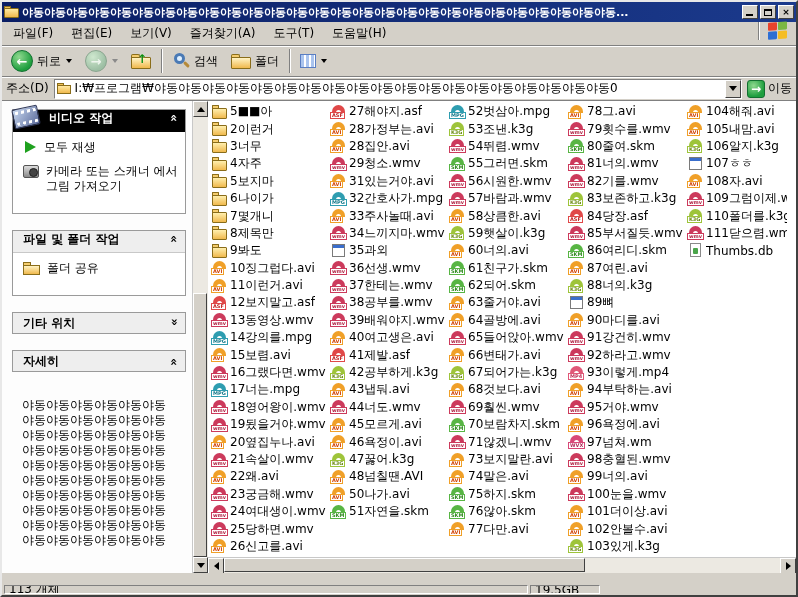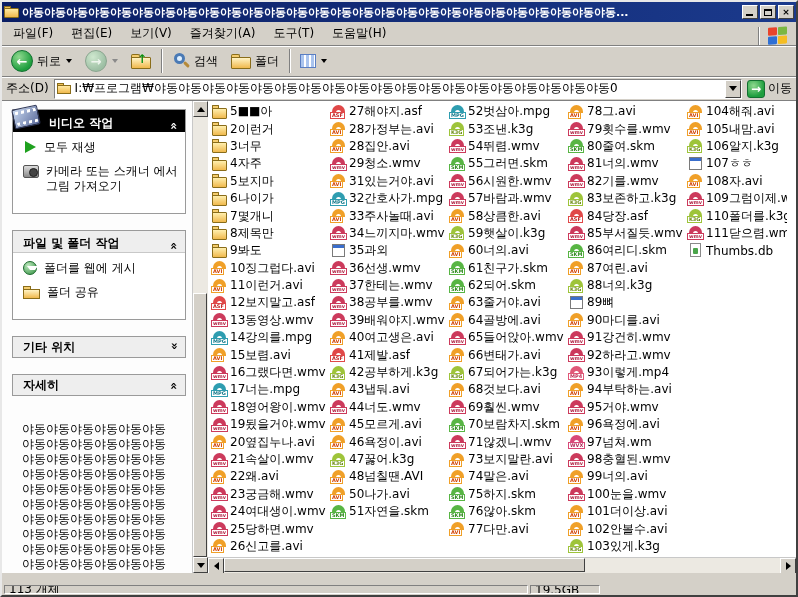--- a/index.html
+++ b/index.html
@@ -14,21 +14,21 @@
   .titlebar .t-icon { width:15px; height:12px; position:relative; flex:0 0 15px; }
   .titlebar .t-icon .fbody{ position:absolute; left:0; top:2px; width:15px; height:10px; background:linear-gradient(#ffe9a2,#f0b94d); border:1px solid #8a6d1a; border-radius:1px;}
   .titlebar .t-icon .ftab{ position:absolute; left:0; top:0; width:7px; height:4px; background:#f0c055; border:1px solid #8a6d1a; border-bottom:none; border-radius:1px 1px 0 0;}
   .title-text { color:#fff; font-weight:bold; font-size:11px; white-space:nowrap; overflow:hidden; flex:1; }
   .tb-btns { display:flex; gap:2px; }
   .tb-btn { width:16px; height:14px; background:#d4d0c8; border:1px solid; border-color:#fff #404040 #404040 #fff; display:flex; align-items:center; justify-content:center; font-size:9px; font-weight:bold; color:#000; position:relative;}
   .glyph-min{ position:absolute; bottom:2px; left:3px; width:7px; height:2px; background:#000;}
   .glyph-max{ width:8px; height:7px; border:1px solid #000; border-top:2px solid #000;}
 
   
-  .menubar { height:24px; display:flex; align-items:flex-end; border-bottom:1px solid #808080; box-shadow:0 1px 0 #fff; flex:0 0 24px;}
+  .menubar { height:24px; display:flex; align-items:flex-start; border-bottom:1px solid #808080; box-shadow:0 1px 0 #fff; flex:0 0 24px;}
   .menu-items { display:flex; align-items:center; flex:1; padding-left:2px;}
   .menu-item { padding:3px 9px; color:#000; }
   .menu-flag { width:38px; border-left:1px solid #808080; box-shadow:inset 1px 0 0 #fff; display:flex; align-items:center; justify-content:center; }
   .flag { width:20px; height:18px; display:grid; grid-template-columns:9px 9px; grid-template-rows:8px 8px; gap:1px; transform:skewY(-4deg);}
   .flag span { border-radius:1px; }
   .flag .f1{background:#e8442c;} .flag .f2{background:#7bb743;} .flag .f3{background:#2e6fd4;} .flag .f4{background:#f5bd23;}
 
   
   .toolbar { height:31px; display:flex; align-items:center; padding:0 4px; gap:3px; border-bottom:1px solid #808080; box-shadow:inset 0 1px 0 #fff; flex:0 0 31px;}
   .tbtn { display:flex; align-items:center; gap:4px; padding:2px 4px; border:1px solid transparent; color:#000; }
@@ -58,21 +58,21 @@
   .combo-btn { width:16px; height:18px; background:#d4d0c8; border:1px solid; border-color:#fff #404040 #404040 #fff; display:flex; align-items:center; justify-content:center; flex:0 0 16px;}
   .go-btn { display:flex; align-items:center; gap:3px; }
   .go-square { width:18px; height:18px; border-radius:3px; background:radial-gradient(circle at 35% 30%,#8fd98f,#1e9e3e 70%); border:1px solid #127030; color:#fff; display:flex; align-items:center; justify-content:center; font-weight:bold; font-size:12px;}
 
   
   .content { flex:1; display:flex; overflow:hidden; background:#fff; }
 
   
   .taskpane { width:190px; flex:0 0 190px; background:#fdfdfd; overflow:hidden; padding:8px 6px 0 10px; }
   .tp-box { border:1px solid #9a9a9a; background:#fff; margin-bottom:16px; position:relative; }
-  .tp-head { height:22px; display:flex; align-items:flex-end; justify-content:space-between; padding:0 8px 0 36px; font-weight:bold; }
+  .tp-head { height:22px; display:flex; align-items:flex-start; justify-content:space-between; padding:0 8px 0 36px; font-weight:bold; }
   .tp-head.black { background:#000; color:#fff; }
   .tp-head.gray { background:#eee; color:#000; border-bottom:1px solid #c8c8c8; padding-left:10px;}
   .tp-items { padding:8px 4px 10px 10px; }
   .tp-item { display:flex; gap:7px; margin-bottom:9px; color:#000; align-items:flex-start;}
   .tp-item .lbl { line-height:15px; }
   .tp-bar { height:22px; background:#eee; border:1px solid #9a9a9a; display:flex; align-items:center; justify-content:space-between; padding:0 8px 0 10px; font-weight:bold; margin-bottom:16px;}
   .film-icon { position:absolute; left:-4px; top:-7px; width:34px; height:30px; }
   .film-body { position:absolute; left:4px; top:4px; width:26px; height:20px; background:linear-gradient(135deg,#c8d8f0,#5a6a9a); border:1px solid #303858; border-radius:2px; transform:rotate(-12deg);}
   .film-body i { position:absolute; left:2px; width:21px; height:3px; background:repeating-linear-gradient(90deg,#fff 0 3px,transparent 3px 6px); display:block;}
   .film-body i.top{ top:2px;} .film-body i.bot{ bottom:2px;}
@@ -264,24 +264,20 @@
           </div>
       </div>
 
       <div class="tp-box">
         <div class="tp-head gray">
           <span>파일 및 폴더 작업</span>
           <span class="chev up">«</span>
         </div>
         <div class="tp-items" id="file-task-items">
             <div class="tp-item">
-              <span class="globe-icon"></span>
-              <span class="lbl">폴더를 웹에 게시</span>
-            </div>
-            <div class="tp-item">
               <span class="tpfolder">
                 <span class="ftab"></span>
                 <span class="fbody"></span>
               </span>
               <span class="lbl">폴더 공유</span>
             </div>
           </div>
       </div>
 
       <div class="tp-bar">

